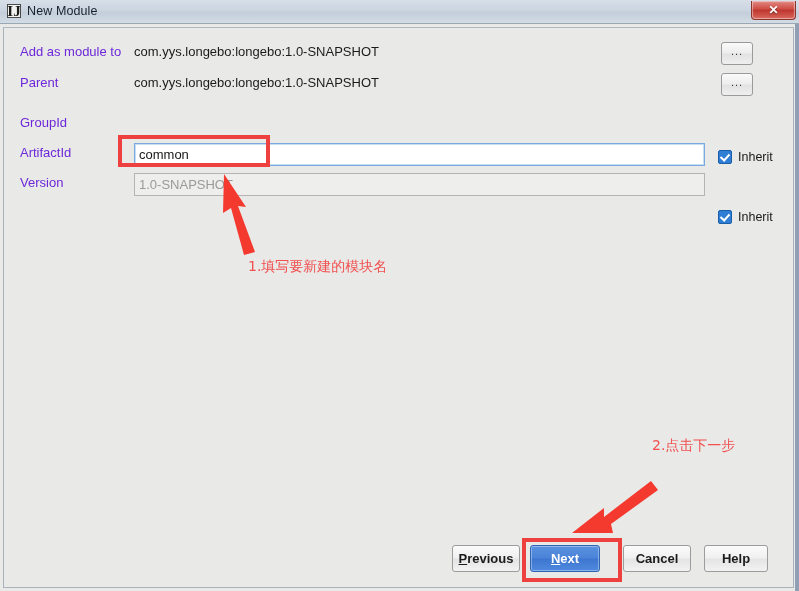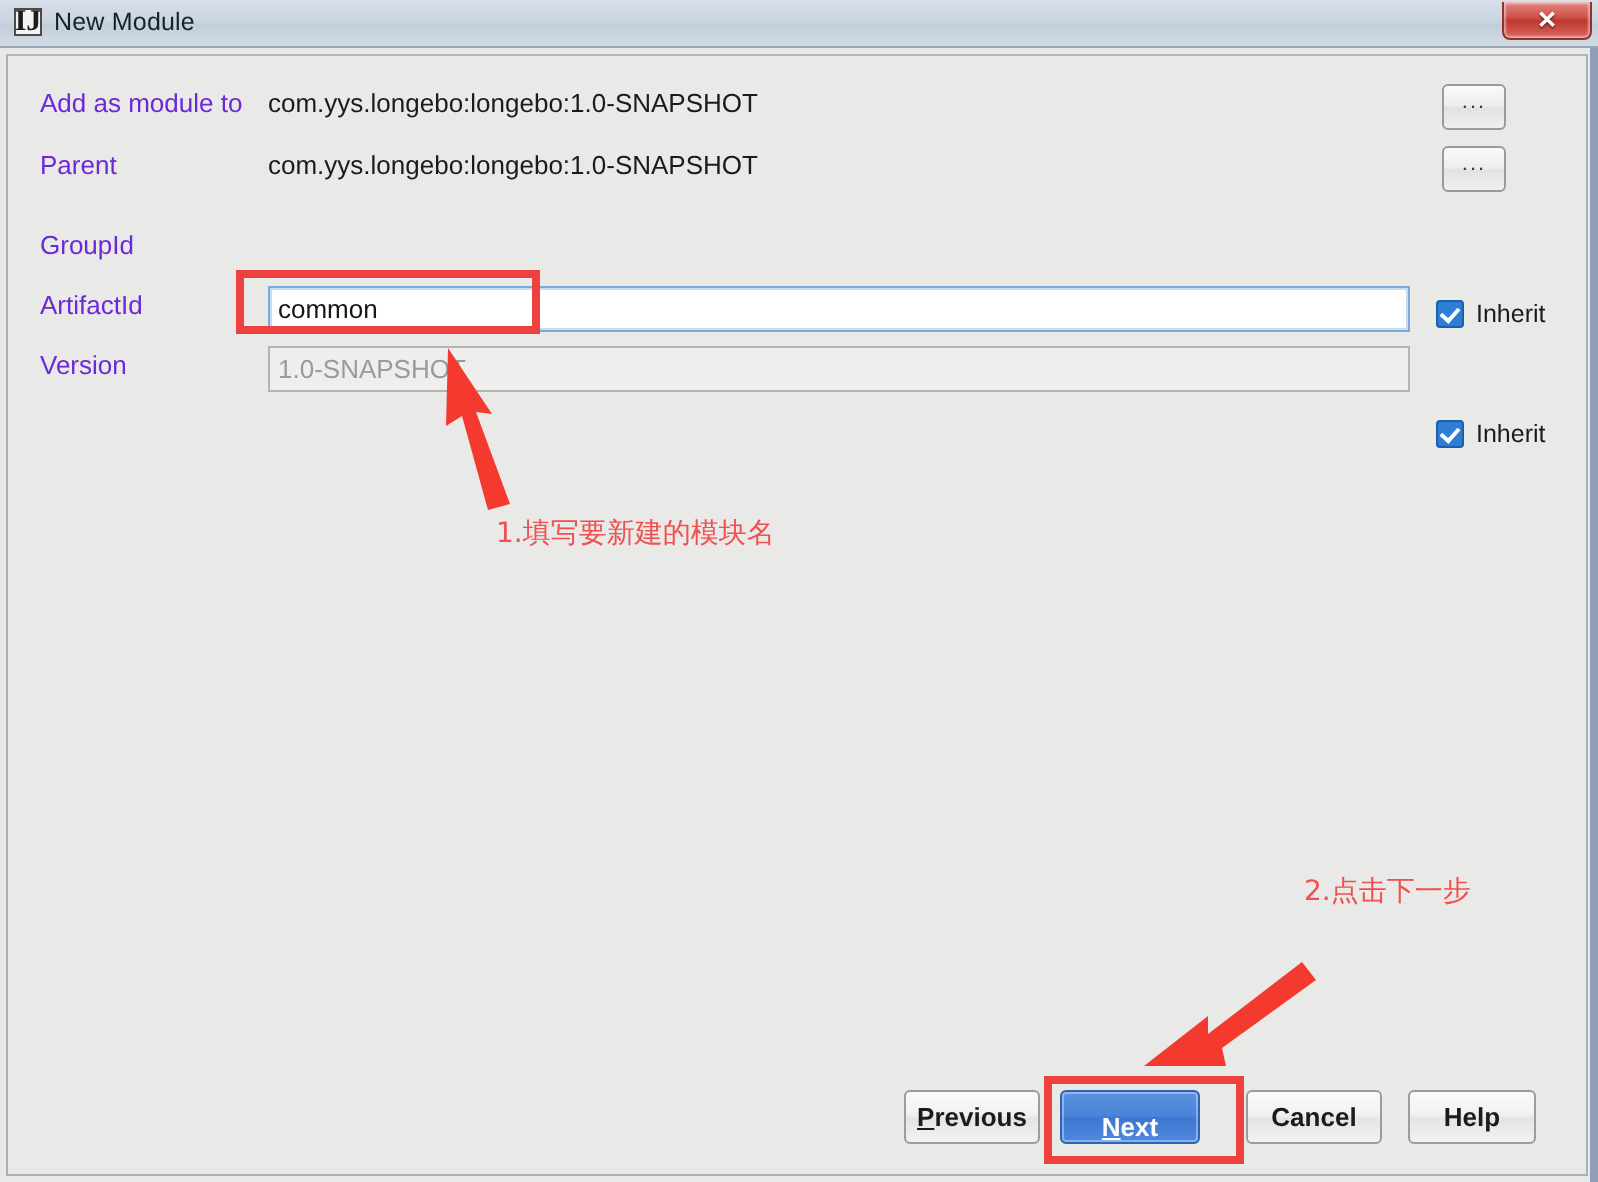--- a/index.html
+++ b/index.html
@@ -296,21 +296,21 @@
       <input class="field" type="text" readonly="" value="1.0-SNAPSHOT" style="">
       <div class="inherit-box">
         <div class="checkbox"></div>
         <div class="inherit-label">Inherit</div>
       </div>
     </div>
 
     <div class="btn" style="left:452px; top:521px; width:68px;">
       <span><u>P</u><span>revious</span></span>
     </div>
-    <div class="btn primary" style="left:530px; top:521px; width:70px;align-items:flex-end;">
+    <div class="btn primary" style="left:530px; top:521px; width:70px;">
       <span><u>N</u><span>ext</span></span>
     </div>
     <div class="btn" style="left:623px; top:521px; width:68px;">Cancel</div>
     <div class="btn" style="left:704px; top:521px; width:64px;">Help</div>
   </div>
 
   <div class="annot-box" style="left:118px; top:135px; width:152px; height:32px;"></div>
 
   <div class="annot-box" style="left:522px; top:538px; width:100px; height:44px;"></div>
 

